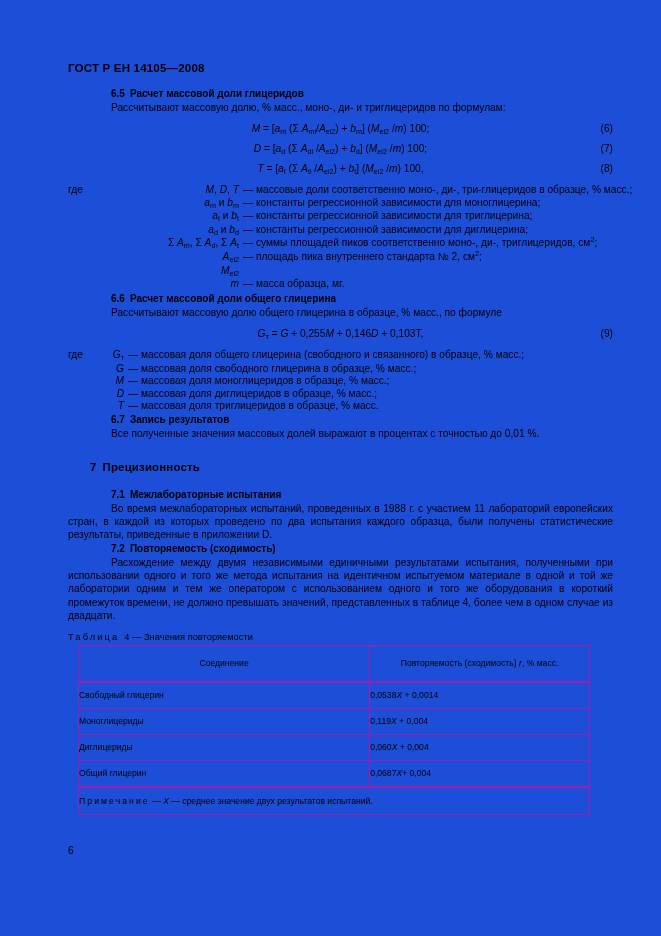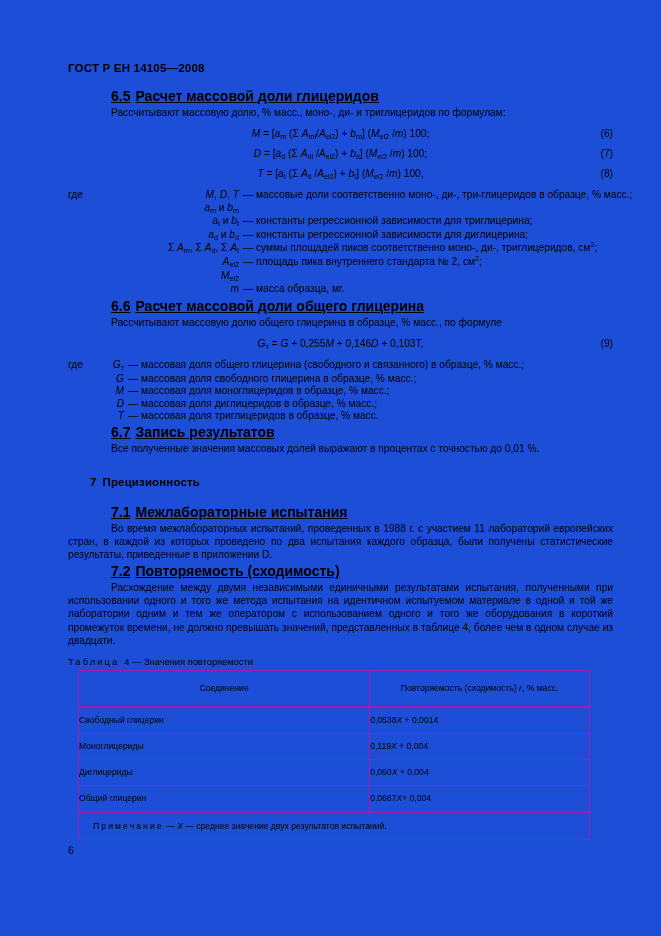--- a/index.html
+++ b/index.html
@@ -34,25 +34,24 @@
     font-weight: bold;
     letter-spacing: 0.2px;
   }
   .body-col {
     position: absolute;
     left: 68px;
     top: 88px;
     width: 545px;
   }
   .h-sub {
-    font-size: 14px;
+    font-size: 10px;
     font-weight: bold;
     margin: 0 0 2px 0;
     padding-left: 43px;
-    text-decoration: underline;
   }
   .h-sub .num { margin-right: 5px; }
   .h-main {
     font-size: 11.4px;
     font-weight: bold;
     margin: 0;
     padding-left: 22px;
     letter-spacing: 0.2px;
   }
   .h-main .num { margin-right: 6px; }
@@ -138,21 +137,20 @@
     border-bottom-width: 2px;
   }
   table.tbl td.compound {
     text-align: left;
   }
   table.tbl td.value {
     text-align: left;
   }
   table.tbl td.note {
     text-align: left;
-    padding-left: 14px;
     height: 26px;
     border-top-width: 2px;
   }
   .pageno {
     position: absolute;
     left: 68px;
     top: 845px;
     font-size: 10.2px;
   }
   .gap-sm { height: 5px; }
@@ -194,20 +192,21 @@
 
       <div class="gap-sm"></div>
 
       <div class="deflist">
         <div class="defrow">
           <div class="lhs"><span style="position:absolute;left:0;">где</span><i>M</i>, <i>D</i>, <i>T</i></div>
           <div class="rhs">— массовые доли соответственно моно-, ди-, три-глицеридов в образце, % масс.;</div>
         </div>
         <div class="defrow">
           <div class="lhs"><i>a</i><sub>m</sub> и <i>b</i><sub>m</sub></div>
+          <div class="rhs">— константы регрессионной зависимости для моноглицерина;</div>
         </div>
         <div class="defrow">
           <div class="lhs"><i>a</i><sub>t</sub> и <i>b</i><sub>t</sub></div>
           <div class="rhs">— константы регрессионной зависимости для триглицерина;</div>
         </div>
         <div class="defrow">
           <div class="lhs"><i>a</i><sub>d</sub> и <i>b</i><sub>d</sub></div>
           <div class="rhs">— константы регрессионной зависимости для диглицерина;</div>
         </div>
         <div class="defrow">

